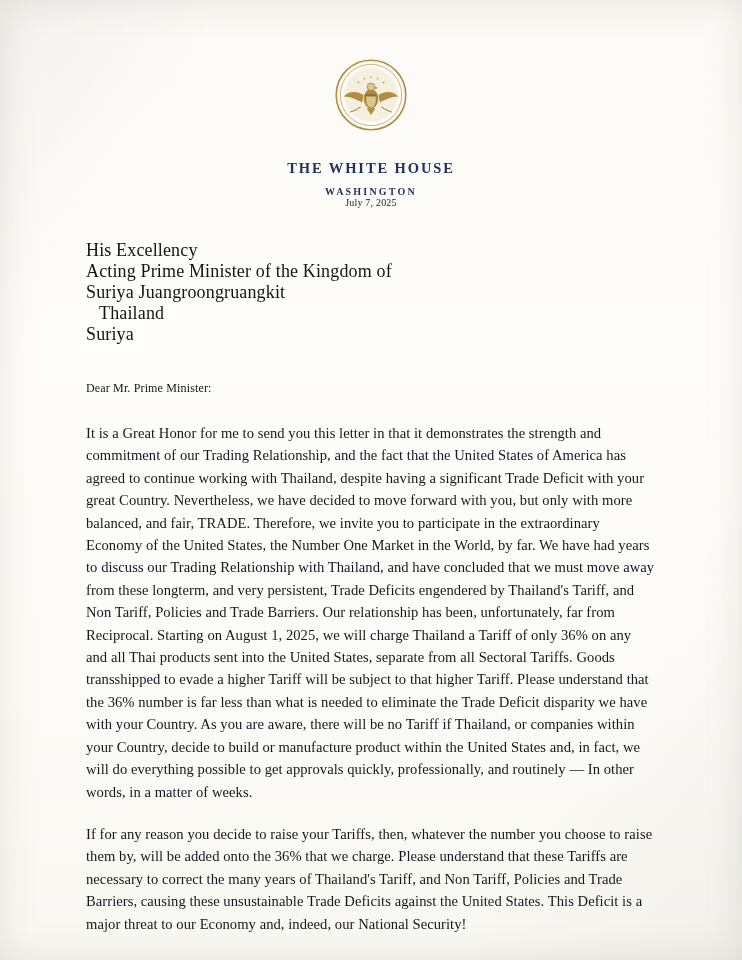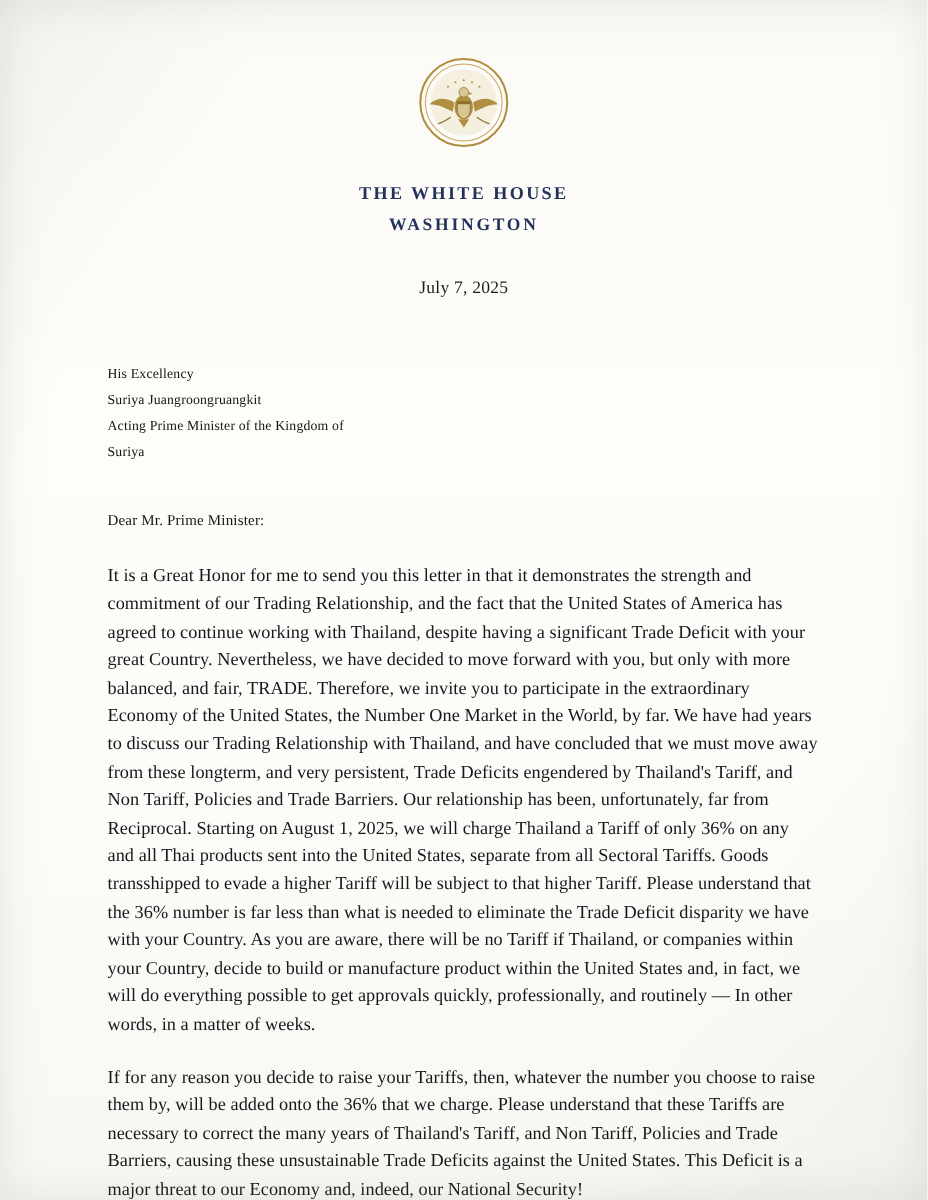--- a/index.html
+++ b/index.html
@@ -33,21 +33,21 @@
     inset: 0;
     pointer-events: none;
     box-shadow: inset 0 0 36px rgba(140,135,120,0.18);
   }
 
   .sheet {
     position: absolute;
     left: 0; top: 0;
     width: 742px;
     height: 960px;
-    padding: 3px 86px;
+    padding: 16px 86px;
     box-sizing: border-box;
   }
 
   
   .seal-wrap {
     margin: 0 auto;
     padding-top: 42px;
     width: 74px;
     height: 74px;
     display: block;
@@ -65,39 +65,38 @@
   }
   .wh-title {
     font-family: "Liberation Serif", serif;
     font-size: 14.5px;
     letter-spacing: 1.9px;
     color: #23325c;
     font-weight: 700;
   }
   .wh-sub {
     font-family: "Liberation Serif", serif;
-    font-size: 14px;
+    font-size: 10px;
     letter-spacing: 2.2px;
     color: #23325c;
     font-weight: 700;
     margin-top: 9px;
   }
 
   .date {
     text-align: center;
-    margin-top: 34px;
-    font-size: 14px;
+    font-size: 10px;
     color: #1c1c1c;
     letter-spacing: 0.2px;
   }
 
   
   .address {
-    margin-top: 50px;
-    font-size: 11px;
+    margin-top: 32px;
+    font-size: 18px;
     line-height: 21px;
     color: #141414;
     letter-spacing: 0.15px;
   }
   .address .ln { display: block; }
   .address .ln.indent { padding-left: 13px; }
 
   .salutation {
     margin-top: 36px;
     font-size: 12px;
@@ -160,22 +159,23 @@
 
     <div class="letterhead">
       <div class="wh-title">THE WHITE HOUSE</div>
       <div class="wh-sub">WASHINGTON</div>
     </div>
 
     <div class="date">July 7, 2025</div>
 
     <div class="address">
       <span class="ln">His Excellency</span>
+      <span class="ln">Acting Prime Minister of the Kingdom of</span>
       <span class="ln">Suriya Juangroongruangkit</span>
-      <span class="ln">Acting Prime Minister of the Kingdom of</span>
+      <span class="ln indent">Thailand</span>
       <span class="ln">Suriya</span>
     </div>
 
     <div class="salutation">Dear Mr. Prime Minister:</div>
 
     <div class="body-copy">
       <p>It is a Great Honor for me to send you this letter in that it demonstrates the strength and commitment of our Trading Relationship, and the fact that the United States of America has agreed to continue working with Thailand, despite having a significant Trade Deficit with your great Country. Nevertheless, we have decided to move forward with you, but only with more balanced, and fair, TRADE. Therefore, we invite you to participate in the extraordinary Economy of the United States, the Number One Market in the World, by far. We have had years to discuss our Trading Relationship with Thailand, and have concluded that we must move away from these longterm, and very persistent, Trade Deficits engendered by Thailand's Tariff, and Non Tariff, Policies and Trade Barriers. Our relationship has been, unfortunately, far from Reciprocal. Starting on August 1, 2025, we will charge Thailand a Tariff of only 36% on any and all Thai products sent into the United States, separate from all Sectoral Tariffs. Goods transshipped to evade a higher Tariff will be subject to that higher Tariff. Please understand that the 36% number is far less than what is needed to eliminate the Trade Deficit disparity we have with your Country. As you are aware, there will be no Tariff if Thailand, or companies within your Country, decide to build or manufacture product within the United States and, in fact, we will do everything possible to get approvals quickly, professionally, and routinely — In other words, in a matter of weeks.</p>
       <p>If for any reason you decide to raise your Tariffs, then, whatever the number you choose to raise them by, will be added onto the 36% that we charge. Please understand that these Tariffs are necessary to correct the many years of Thailand's Tariff, and Non Tariff, Policies and Trade Barriers, causing these unsustainable Trade Deficits against the United States. This Deficit is a major threat to our Economy and, indeed, our National Security!</p>
     </div>
 

